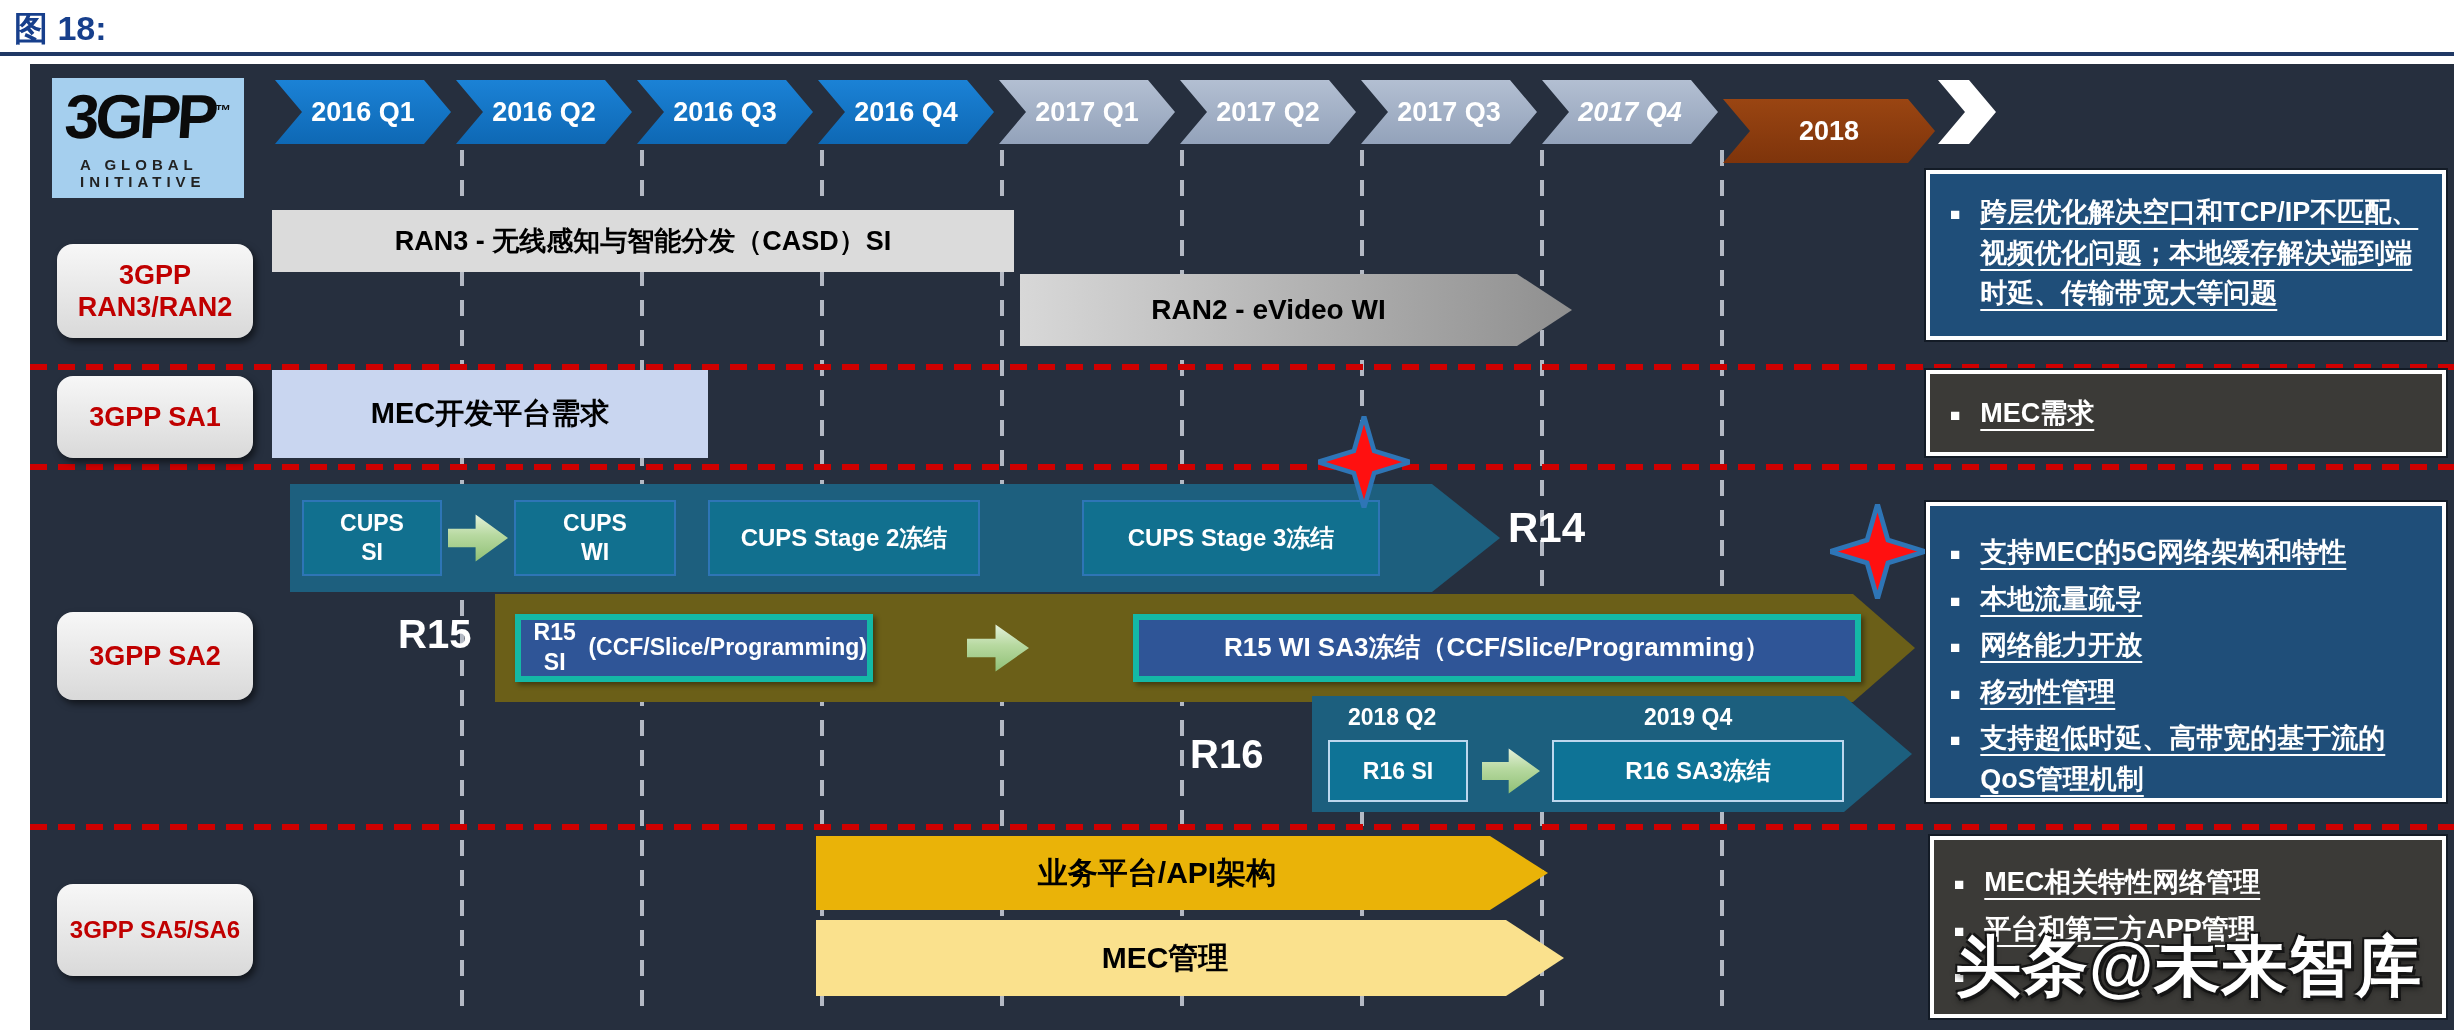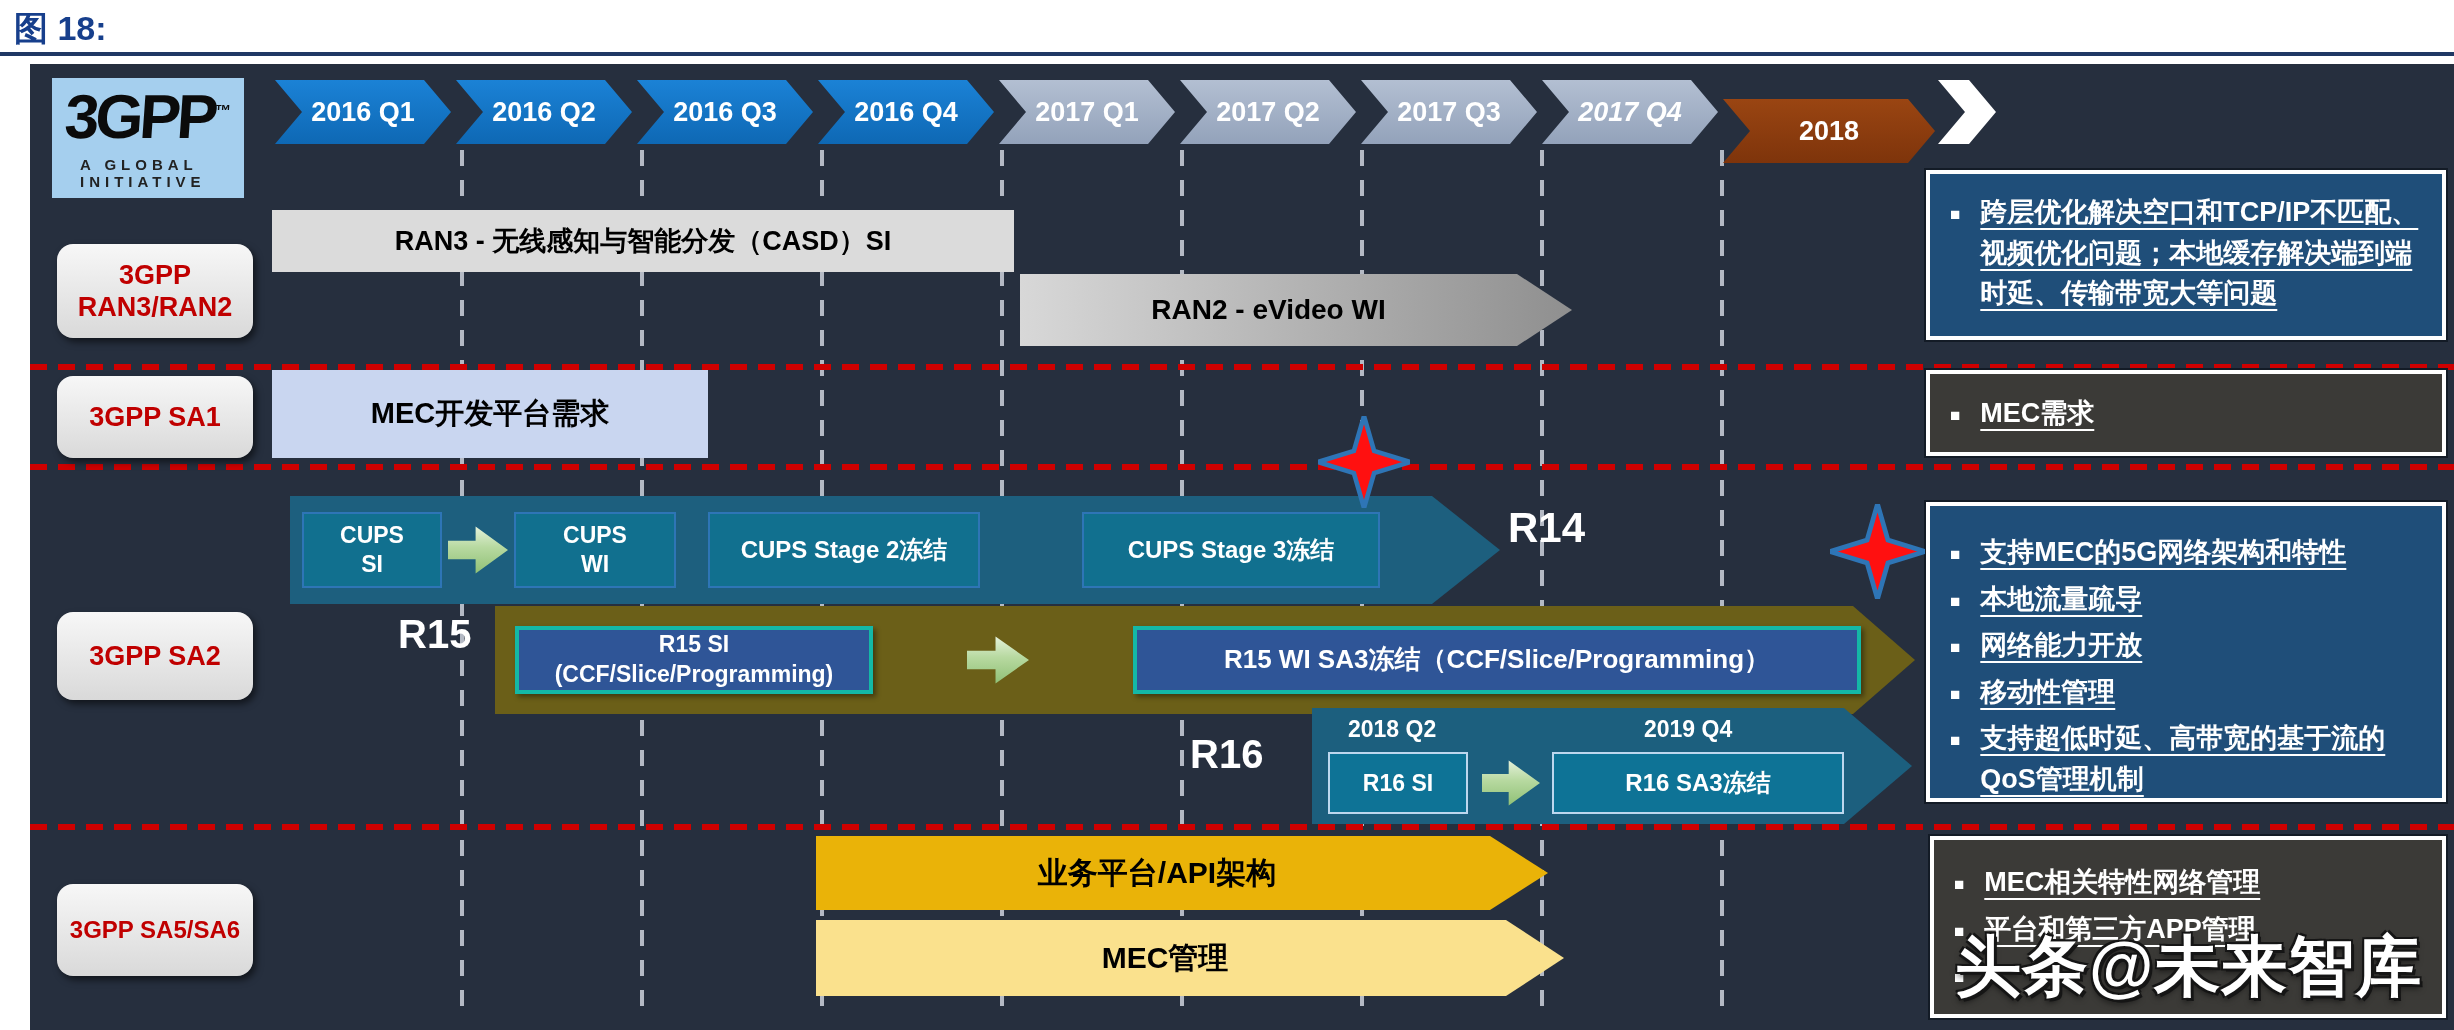--- a/index.html
+++ b/index.html
@@ -38,30 +38,30 @@
   #logo .brand { font-size:62px; font-weight:900; color:#0b0b0b; letter-spacing:-4px; transform:skewX(-4deg); line-height:1; }
   #logo .brand sup { font-size:16px; letter-spacing:0; }
   #logo .tagline { font-size:15px; font-weight:bold; color:#222; letter-spacing:5px; margin-top:8px;padding-left:28px; }
 
   
   .bar { position:absolute; display:flex; align-items:center; justify-content:center; font-weight:bold; color:#000; z-index:3; }
 
   .arrowbar { position:absolute; display:flex; align-items:center; justify-content:center; font-weight:bold; color:#000; z-index:3; }
 
   
-  .band { position:absolute; z-index:3;margin-top:12px; }
+  .band { position:absolute; z-index:3; }
   .band-teal { background:#1D5F7E; clip-path:polygon(0 0, calc(100% - 68px) 0, 100% 50%, calc(100% - 68px) 100%, 0 100%); }
   .band-olive { background:#6B5F18; clip-path:polygon(0 0, calc(100% - 62px) 0, 100% 50%, calc(100% - 62px) 100%, 0 100%); }
 
   .tealbox { position:absolute; background:#11708F; border:2px solid #2E75B6; color:#fff; font-weight:bold;
     display:flex; flex-direction:column; align-items:center; justify-content:center; text-align:center; line-height:1.25; }
   .tealbox2 { position:absolute; background:#0E7396; border:2px solid #BDD7EE; color:#fff; font-weight:bold;
     display:flex; align-items:center; justify-content:center; text-align:center; }
-  .bluebox { position:absolute; background:#2F5597; border:4px solid #14b8a6; color:#fff; font-weight:bold;
-    display:flex; flex-direction:column; align-items:center; justify-content:center; text-align:center; line-height:1.3;
+  .bluebox { position:absolute; background:#2F5597; border:6px solid #14b8a6; color:#fff; font-weight:bold;
+    display:flex; flex-direction:row; align-items:center; justify-content:center; text-align:center; line-height:1.3;
     box-shadow:3px 3px 5px rgba(0,0,0,.4); }
 
   .release-label { position:absolute; color:#fff; font-weight:bold; font-size:42px; z-index:4; }
   .band-date { position:absolute; color:#fff; font-weight:bold; font-size:23px; }
 
   .garrow { position:absolute; z-index:4;
     clip-path:polygon(0 32%, 46% 32%, 46% 5%, 100% 50%, 46% 95%, 46% 68%, 0 68%);
     background:linear-gradient(180deg,#EAF4E2 0%,#B7D9A0 45%,#8CBE72 100%); }
 
   .star { position:absolute; z-index:6; }

